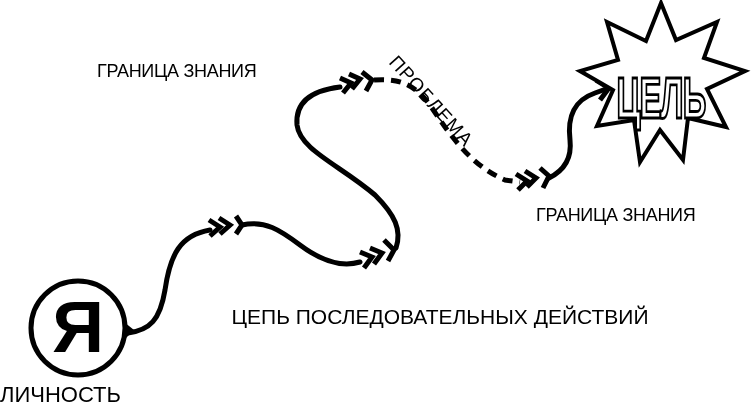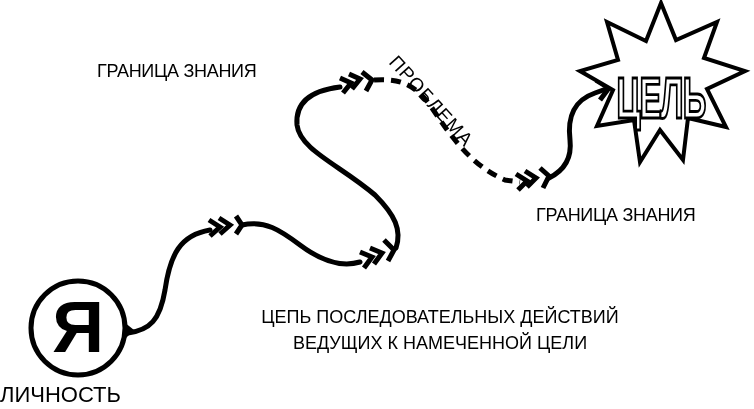--- a/index.html
+++ b/index.html
@@ -3,21 +3,21 @@
   <meta charset="utf-8">
   <style>
     html, body { margin: 0; padding: 0; background: #ffffff; }
     body { width: 754px; height: 409px; position: relative; overflow: hidden;
            font-family: "Liberation Sans", "DejaVu Sans", sans-serif; color: #000; }
     #canvas { position: absolute; left: 0; top: 0; width: 754px; height: 409px; }
     .label { position: absolute; font-family: "Liberation Sans", "DejaVu Sans", sans-serif;
              color: #000; white-space: nowrap; line-height: 1; }
     .boundary { font-size: 18px; letter-spacing: -0.3px; }
     .person-label { font-size: 22px; left: 0; top: 384px; letter-spacing: 0px; }
-    .caption { left: 185px; top: 304px; width: 510px; text-align: center; font-size: 18px; line-height: 26px; }
+    .caption { left: 185px; top: 304px; width: 510px; text-align: center; font-size: 21px; line-height: 26px; }
     .caption div { display: block; }
     .problem { left: 385px; top: 97px; font-size: 19px; transform-origin: 0 0;
                transform: rotate(48deg); letter-spacing: 1px; }
   </style>
 </head>
 <body>
 
 <svg id="canvas" viewBox="0 0 754 409" xmlns="http://www.w3.org/2000/svg">
 
   <g>
@@ -74,16 +74,15 @@
 </svg>
 
 <div class="label boundary" style="left:97px; top:62px;">ГРАНИЦА ЗНАНИЯ</div>
 
 <div class="label problem" style="left:400px; top:52px;">ПРОБЛЕМА</div>
 
 <div class="label boundary" style="left:536px; top:206px;">ГРАНИЦА ЗНАНИЯ</div>
 
 <div class="label caption">
   <div>ЦЕПЬ ПОСЛЕДОВАТЕЛЬНЫХ ДЕЙСТВИЙ</div>
-  <div>ВЕДУЩИХ К НАМЕЧЕННОЙ ЦЕЛИ</div>
 </div>
 
 <div class="label person-label">ЛИЧНОСТЬ</div>
 
 </body></html>

